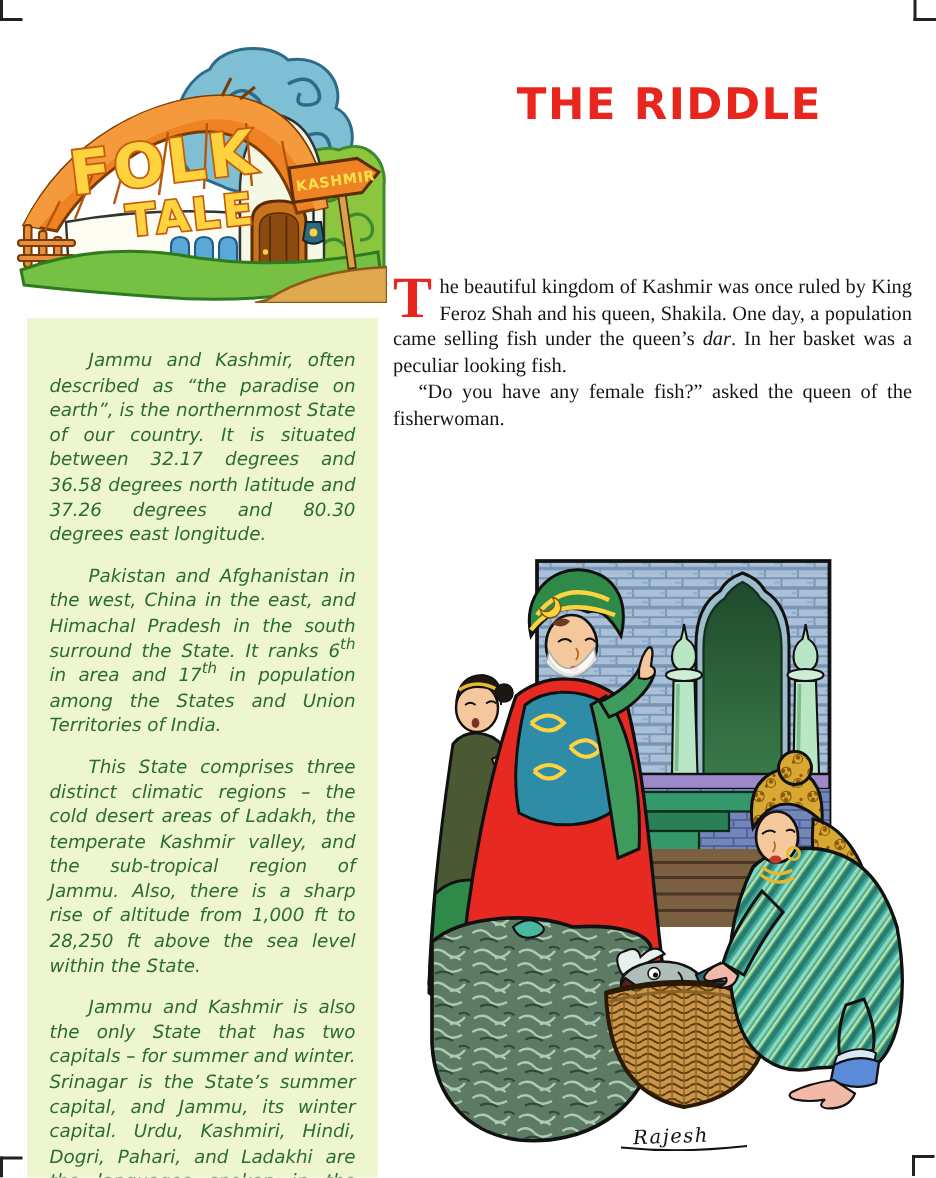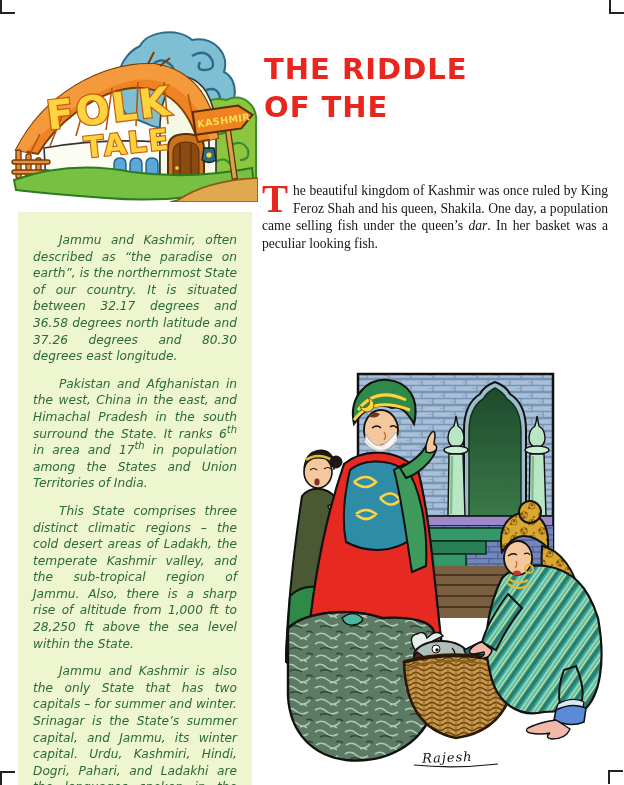--- a/index.html
+++ b/index.html
@@ -10,21 +10,21 @@
   
   .cmark{position:absolute;width:13px;height:12px;}
   .cm-tl{left:0;top:0;border-left:2px solid #222;border-bottom:2px solid #222;}
   .cm-tr{left:609px;top:0;border-left:2px solid #222;border-bottom:2px solid #222;}
   .cm-bl{left:0;top:771px;border-left:2px solid #222;border-top:2px solid #222;}
   .cm-br{left:608px;top:770px;border-left:2px solid #222;border-top:2px solid #222;}
 
   .logo-svg{position:absolute;left:10px;top:28px;width:248px;height:174px;}
 
   .title{
-    position:absolute;left:264px;top:50px;width:284px;text-align:left;
+    position:absolute;left:264px;top:50px;width:284px;text-align:right;
     color:#e9261d;font-family:"DejaVu Sans",sans-serif;font-weight:bold;
     font-size:29px;line-height:38px;letter-spacing:1px;white-space:nowrap;
   }
 
   .story{
     position:absolute;left:262px;top:182px;width:346px;
     font-family:"Liberation Serif",serif;font-size:13.6px;line-height:17.6px;
     text-align:justify;color:#151515;
   }
   .story p{margin:0;text-indent:17px;}
@@ -119,25 +119,25 @@
     <path d="M184,80 L230,80 L243,91 L230,103 L184,103 Z" fill="#ef8222" stroke="#5a2d05" stroke-width="2"></path>
     <text x="187" y="96" font-family="DejaVu Sans, sans-serif" font-size="9.5" font-weight="bold" fill="#ffe14d" letter-spacing="0.5">KASHMIR</text>
   </g>
 
   <text x="36" y="96" transform="rotate(-7 85 80)" font-family="DejaVu Sans, sans-serif" font-size="40" font-weight="bold" fill="#ffd23f" stroke="#c45e0c" stroke-width="2.4" paint-order="stroke" letter-spacing="2">FOLK</text>
   <text x="74" y="126" transform="rotate(-6 110 115)" font-family="DejaVu Sans, sans-serif" font-size="29" font-weight="bold" fill="#ffd23f" stroke="#c45e0c" stroke-width="2.2" paint-order="stroke" letter-spacing="2">TALE</text>
 </svg>
 
 <div class="title">
   <div>THE RIDDLE</div>
-  <div>OF THE</div>
 </div>
 
 <div class="story">
   <p class="first"><span class="dropcap">T</span><span>he beautiful kingdom of Kashmir was once ruled by King Feroz Shah and his queen, Shakila. One day, a population came selling fish under the queen’s </span><i>dar</i><span>. In her basket was a peculiar looking fish.</span></p>
+  <p>“Do you have any female fish?” asked the queen of the fisherwoman.</p>
 </div>
 
 <div class="sidebar">
   <p>Jammu and Kashmir, often described as “the paradise on earth”, is the northernmost State of our country. It is situated between 32.17 degrees and 36.58 degrees north latitude and 37.26 degrees and 80.30 degrees east longitude.</p>
   <p><span>Pakistan and Afghanistan in the west, China in the east, and Himachal Pradesh in the south surround the State. It ranks 6</span><sup>th</sup><span> in area and 17</span><sup>th</sup><span> in population among the States and Union Territories of India.</span></p>
   <p>This State comprises three distinct climatic regions – the cold desert areas of Ladakh, the temperate Kashmir valley, and the sub-tropical region of Jammu. Also, there is a sharp rise of altitude from 1,000 ft to 28,250 ft above the sea level within the State.</p>
   <p>Jammu and Kashmir is also the only State that has two capitals – for summer and winter. Srinagar is the State’s summer capital, and Jammu, its winter capital. Urdu, Kashmiri, Hindi, Dogri, Pahari, and Ladakhi are the languages spoken in the State.</p>
 </div>
 
 <svg class="illus-svg" viewBox="0 0 326 402">

